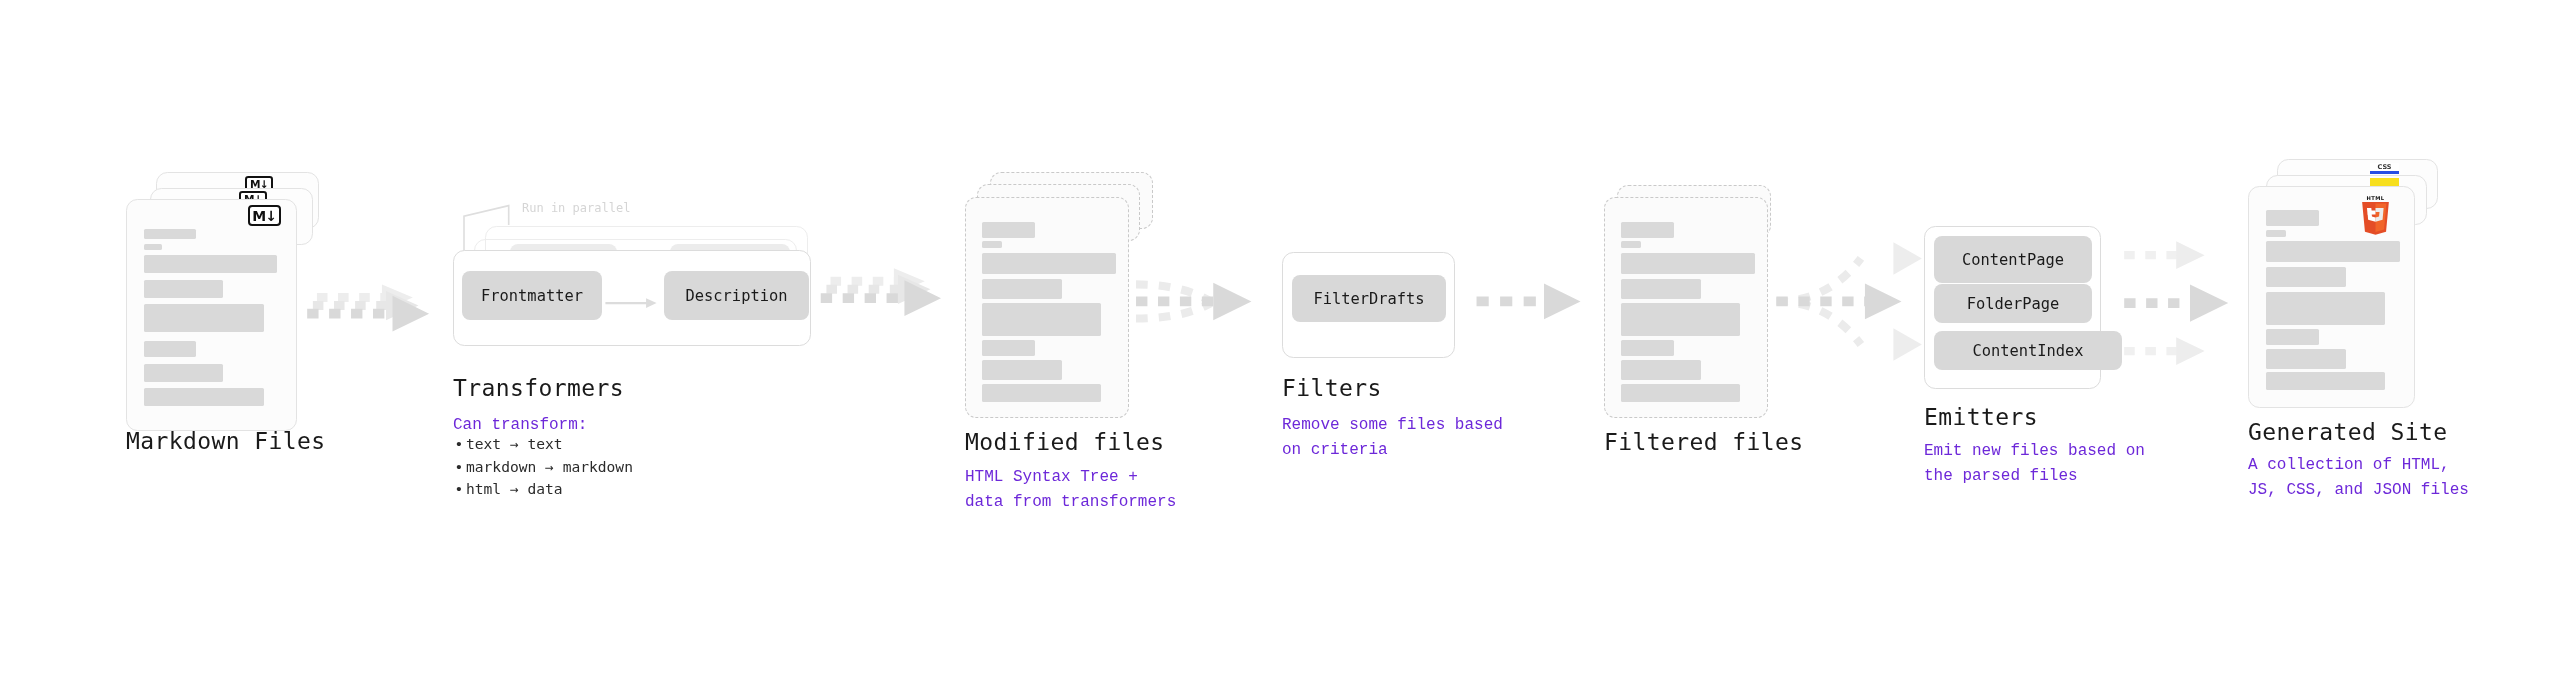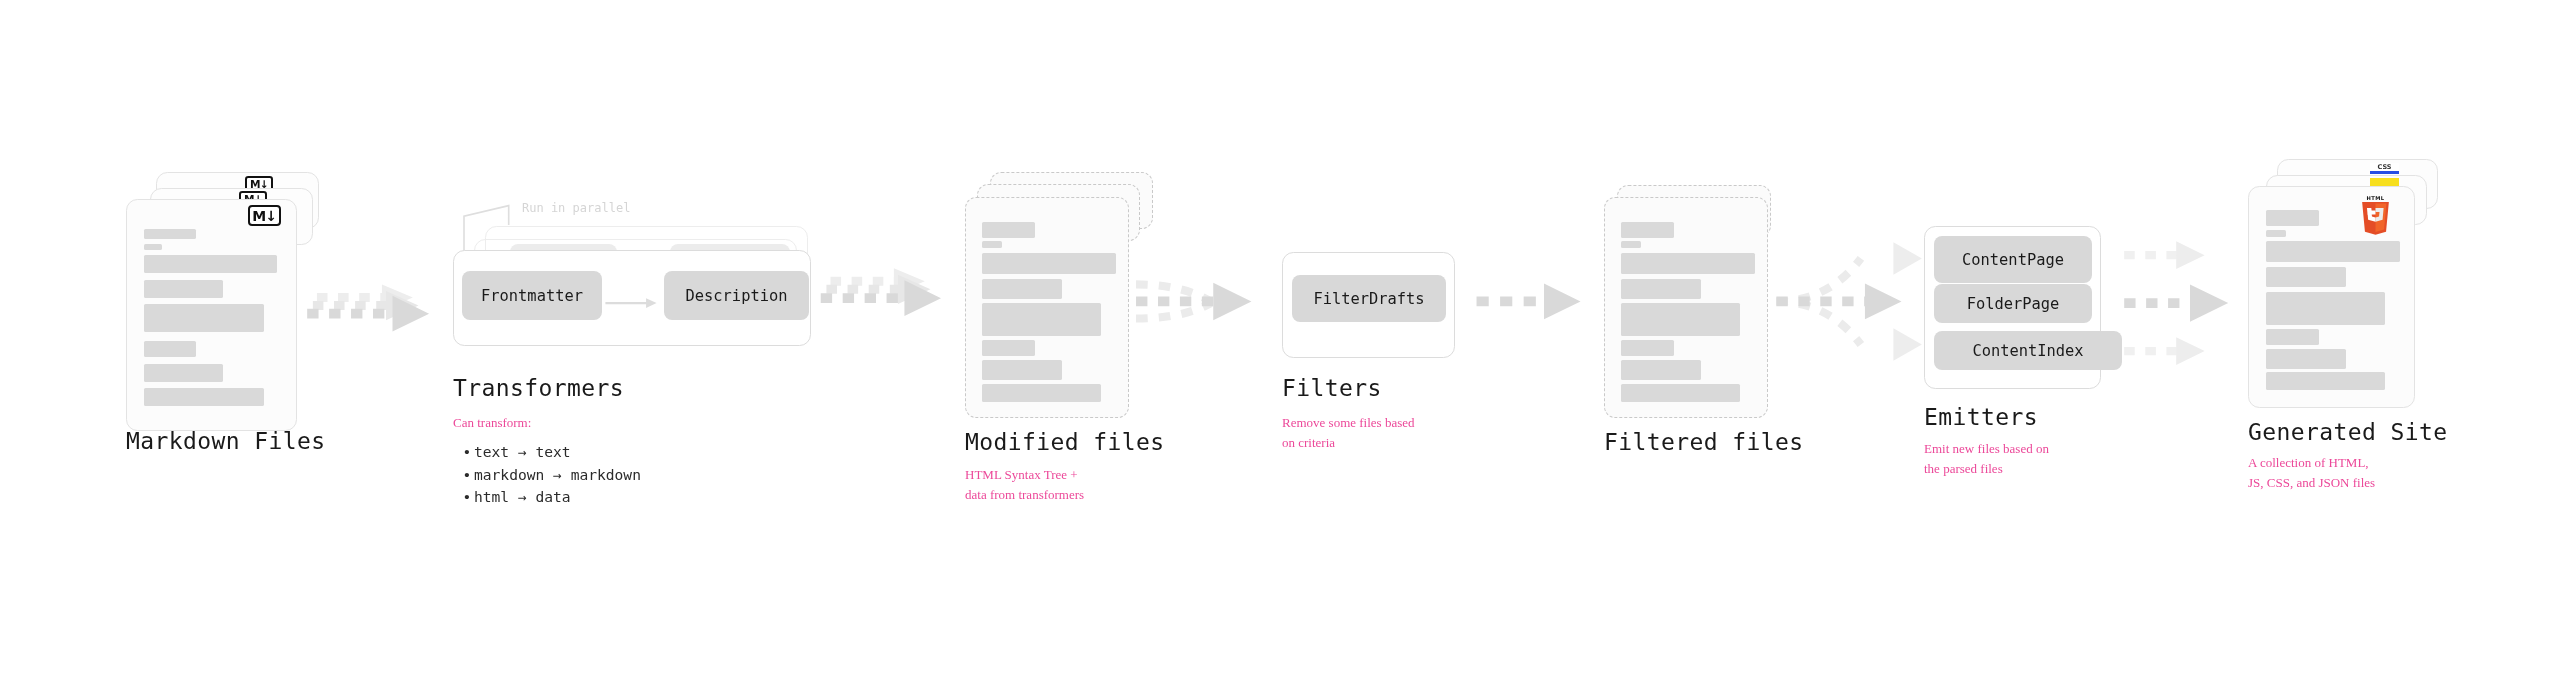--- a/index.html
+++ b/index.html
@@ -22,34 +22,34 @@
     position: absolute;
     font-family: "DejaVu Sans Mono", "Liberation Mono", monospace;
     font-size: 23px;
     font-weight: 400;
     color: #1a1a1a;
     letter-spacing: 0.4px;
     white-space: nowrap;
   }
   .stage-desc {
     position: absolute;
-    font-family: Liberation Serif, serif;
-    font-size: 13px;
+    font-family: Liberation Mono, monospace;
+    font-size: 16px;
     line-height: 1.55;
-    color: #ec4899;
+    color: #6d28d9;
     white-space: pre-line;
   }
   .bullets {
     position: absolute;
     font-family: "DejaVu Sans Mono", "Liberation Mono", monospace;
     font-size: 14.6px;
     line-height: 1.55;
     color: #2b2b2b;
   }
-  .bullets ul { list-style: none; margin: 8px; padding: 0; }
+  .bullets ul { list-style: none; margin: 0; padding: 0; }
   .bullets li { white-space: nowrap; padding-left: 13px; position: relative; }
   .bullets li:before {
     content: "\2022";
     position: absolute;
     left: 1.6px;
     top: 0;
   }
 
   
   .card-stack { position: absolute; }

